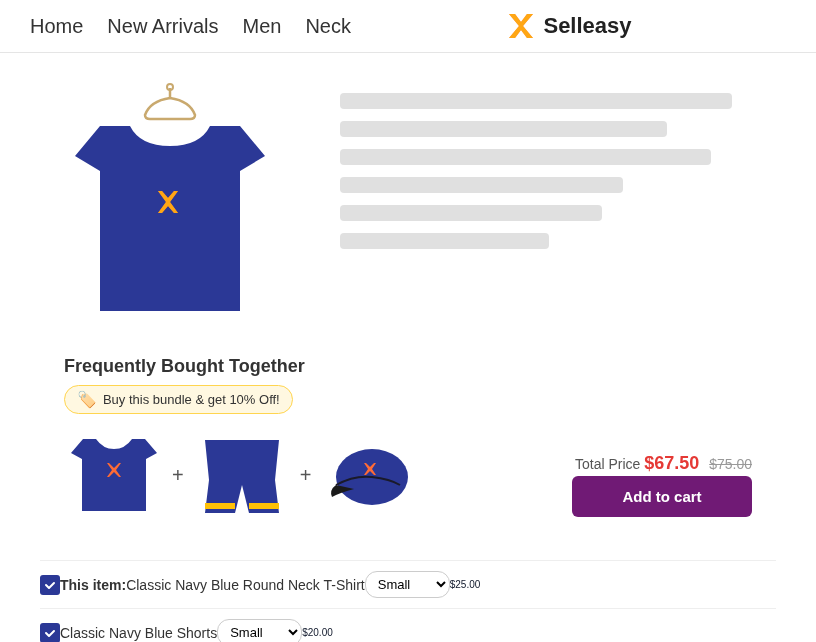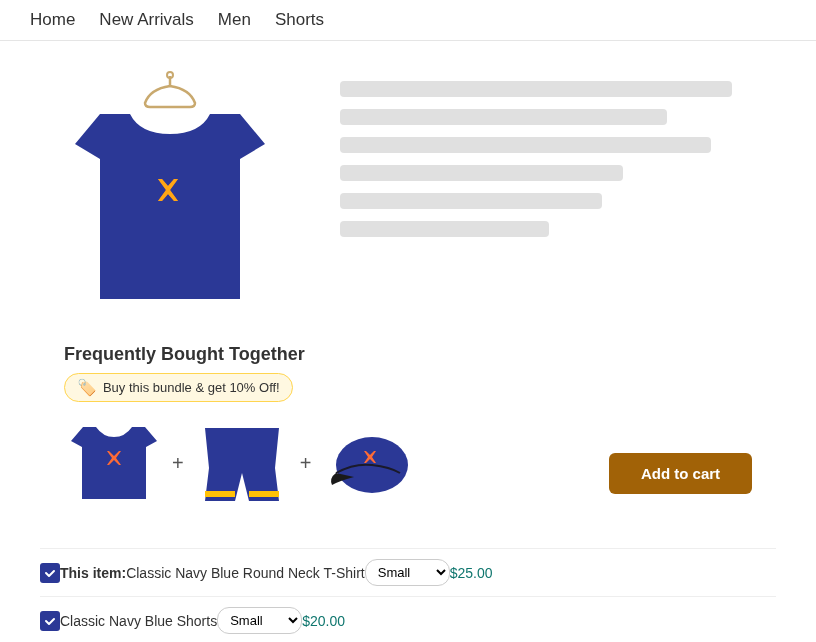--- a/index.html
+++ b/index.html
@@ -4,21 +4,21 @@
   <style>
     * { box-sizing: border-box; margin: 0; padding: 0; }
     body { font-family: -apple-system, BlinkMacSystemFont, 'Segoe UI', sans-serif; background: #fff; color: #333; font-size: 14px; }
 
     
     .navbar {
       display: flex; align-items: center; padding: 10px 30px;
       border-bottom: 1px solid #e5e5e5;
     }
     .nav-links { display: flex; gap: 24px; }
-    .nav-links a { text-decoration: none; color: #333; font-size: 17px; }
+    .nav-links a { text-decoration: none; color: #333; font-size: 20px; }
     .logo { margin: 0 auto; display: flex; align-items: center; gap: 6px; font-size: 22px; font-weight: 700; color: #222; }
 
     
     .product-area {
       display: flex; padding: 30px 40px; gap: 40px; max-width: 816px;
     }
     .product-image-container {
       flex: 0 0 260px; display: flex; justify-content: center; align-items: flex-start;
     }
     
@@ -50,53 +50,61 @@
       font-size: 20px; color: #555; margin: 0 8px;
     }
     .fbt-right {
       margin-left: auto; text-align: right;
     }
     .fbt-total-label { font-size: 14px; color: #555; margin-bottom: 2px; }
     .fbt-price-sale { font-size: 18px; font-weight: 700; color: #e53935; }
     .fbt-price-original { font-size: 14px; color: #999; text-decoration: line-through; margin-left: 6px; }
     .fbt-offer-text { font-size: 12px; color: #777; margin-bottom: 10px; }
     .btn-add-to-cart {
-      background: #a16207; color: #fff; border: none; border-radius: 6px;
-      padding: 12px 28px; font-size: 15px; font-weight: 600; cursor: pointer; width: 143px;
+      background: #701a75; color: #fff; border: none; border-radius: 6px;
+      padding: 12px 28px; font-size: 15px; font-weight: 600; cursor: pointer; width: 180px;
     }
 
     
     .bundle-items { padding: 0 40px; }
     .bundle-item {
       display: flex; align-items: center; 
       padding: 10px 0; border-top: 1px solid #eee;
     }
     .bundle-item:last-child { border-bottom: 1px solid #eee; }
     .checkbox {
       width: 20px; height: 20px; background: #2b3896; border-radius: 3px;
       display: flex; align-items: center; justify-content: center; flex-shrink: 0;
     }
     .checkbox svg { width: 12px; height: 12px; }
     .item-label { font-weight: 700; }
     .item-name { color: #333; }
     .size-select {
       border: 1px solid #ccc; border-radius: 12px; padding: 4px 8px; font-size: 13px;
       background: #fff; cursor: pointer;
     }
-    .item-price { color: #0f766e; font-size: 14px; }
+    .item-price { color: #0f172a; font-size: 10px; }
   </style>
 </head>
 <body>
 
 <nav class="navbar">
   <div class="nav-links">
     <a>Home</a>
     <a>New Arrivals</a>
     <a>Men</a>
-    <a>Shorts</a>
+    <a>Neck</a>
+  </div>
+  <div class="logo">
+
+    <svg width="32" height="32" viewBox="0 0 32 32">
+      <polygon points="4,4 14,16 4,28 10,28 16,20 22,28 28,28 18,16 28,4 22,4 16,12 10,4" fill="#FF6B35"></polygon>
+      <polygon points="10,4 16,12 22,4 28,4 18,16 28,28 22,28 16,20 10,28 4,28 14,16 4,4" fill="#FFC107" opacity="0.7"></polygon>
+    </svg>
+    <span>Selleasy</span>
   </div>
 </nav>
 
 <div class="product-area">
 
   <div class="product-image-container">
     <div>
 
       <div class="hanger">
         <svg width="60" height="40" viewBox="0 0 60 40">
@@ -162,20 +170,25 @@
           <path d="M12,50 Q5,55 8,62 Q15,58 30,54 Z" fill="#1a1a1a"></path>
 
           <path d="M12,50 Q30,40 48,42 Q66,44 76,50" fill="none" stroke="#1a1a2a" stroke-width="2"></path>
 
           <polygon points="40,28 44,34 40,40 42,40 46,36 50,40 52,40 48,34 52,28 50,28 46,32 42,28" fill="#FF6B35"></polygon>
         </svg>
       </div>
     </div>
 
     <div class="fbt-right">
+      <div class="fbt-total-label">
+        <span>Total Price</span>
+        <span class="fbt-price-sale">$67.50</span>
+        <span class="fbt-price-original">$75.00</span>
+      </div>
       <button class="btn-add-to-cart">Add to cart</button>
     </div>
   </div>
 </div>
 
 <div class="bundle-items">
 
   <div class="bundle-item">
     <div class="checkbox">
       <svg viewBox="0 0 12 12" fill="none">

